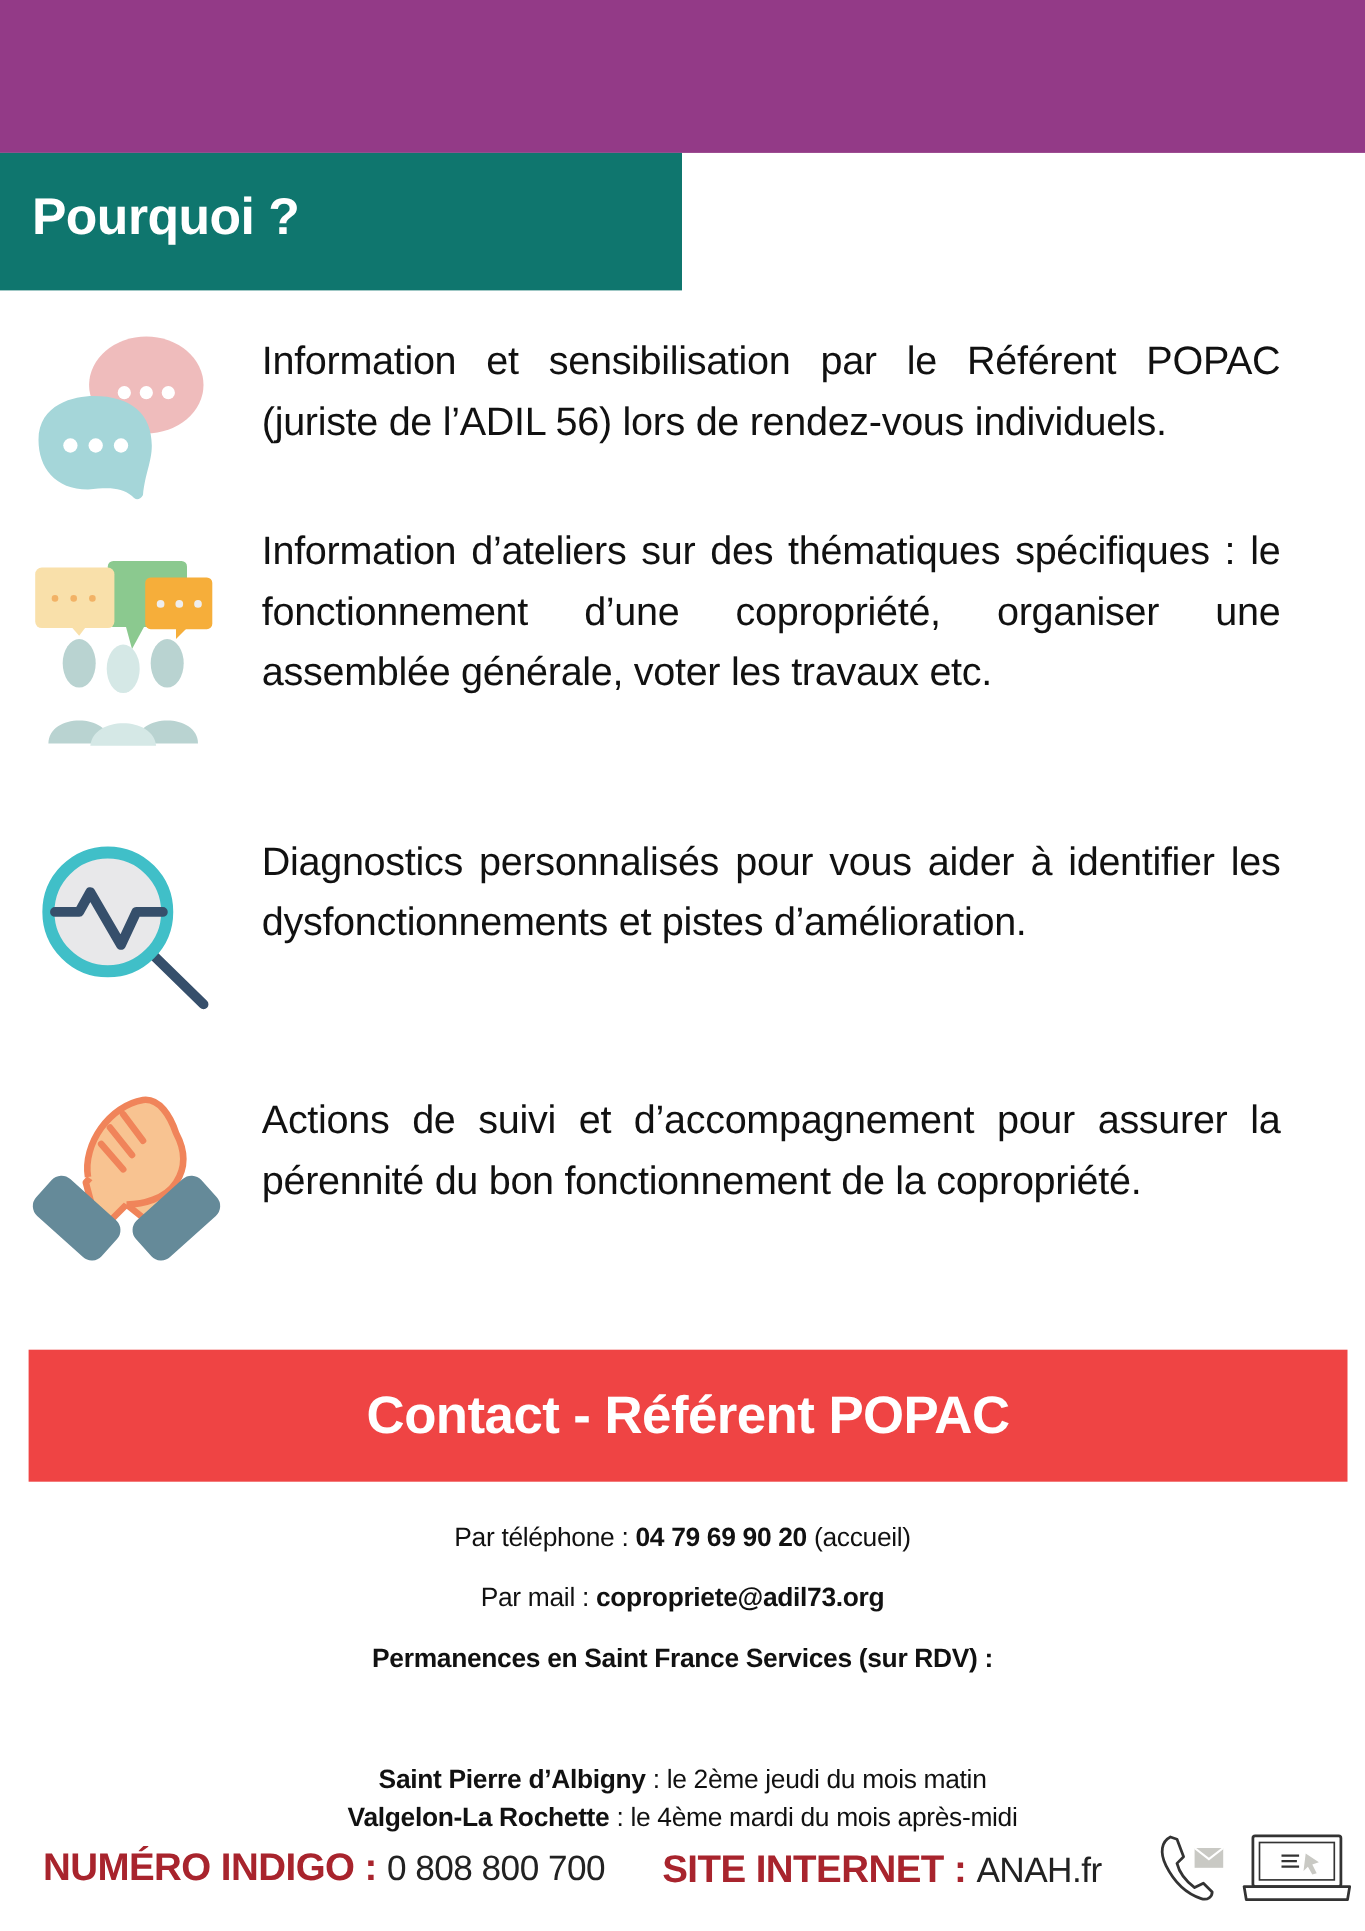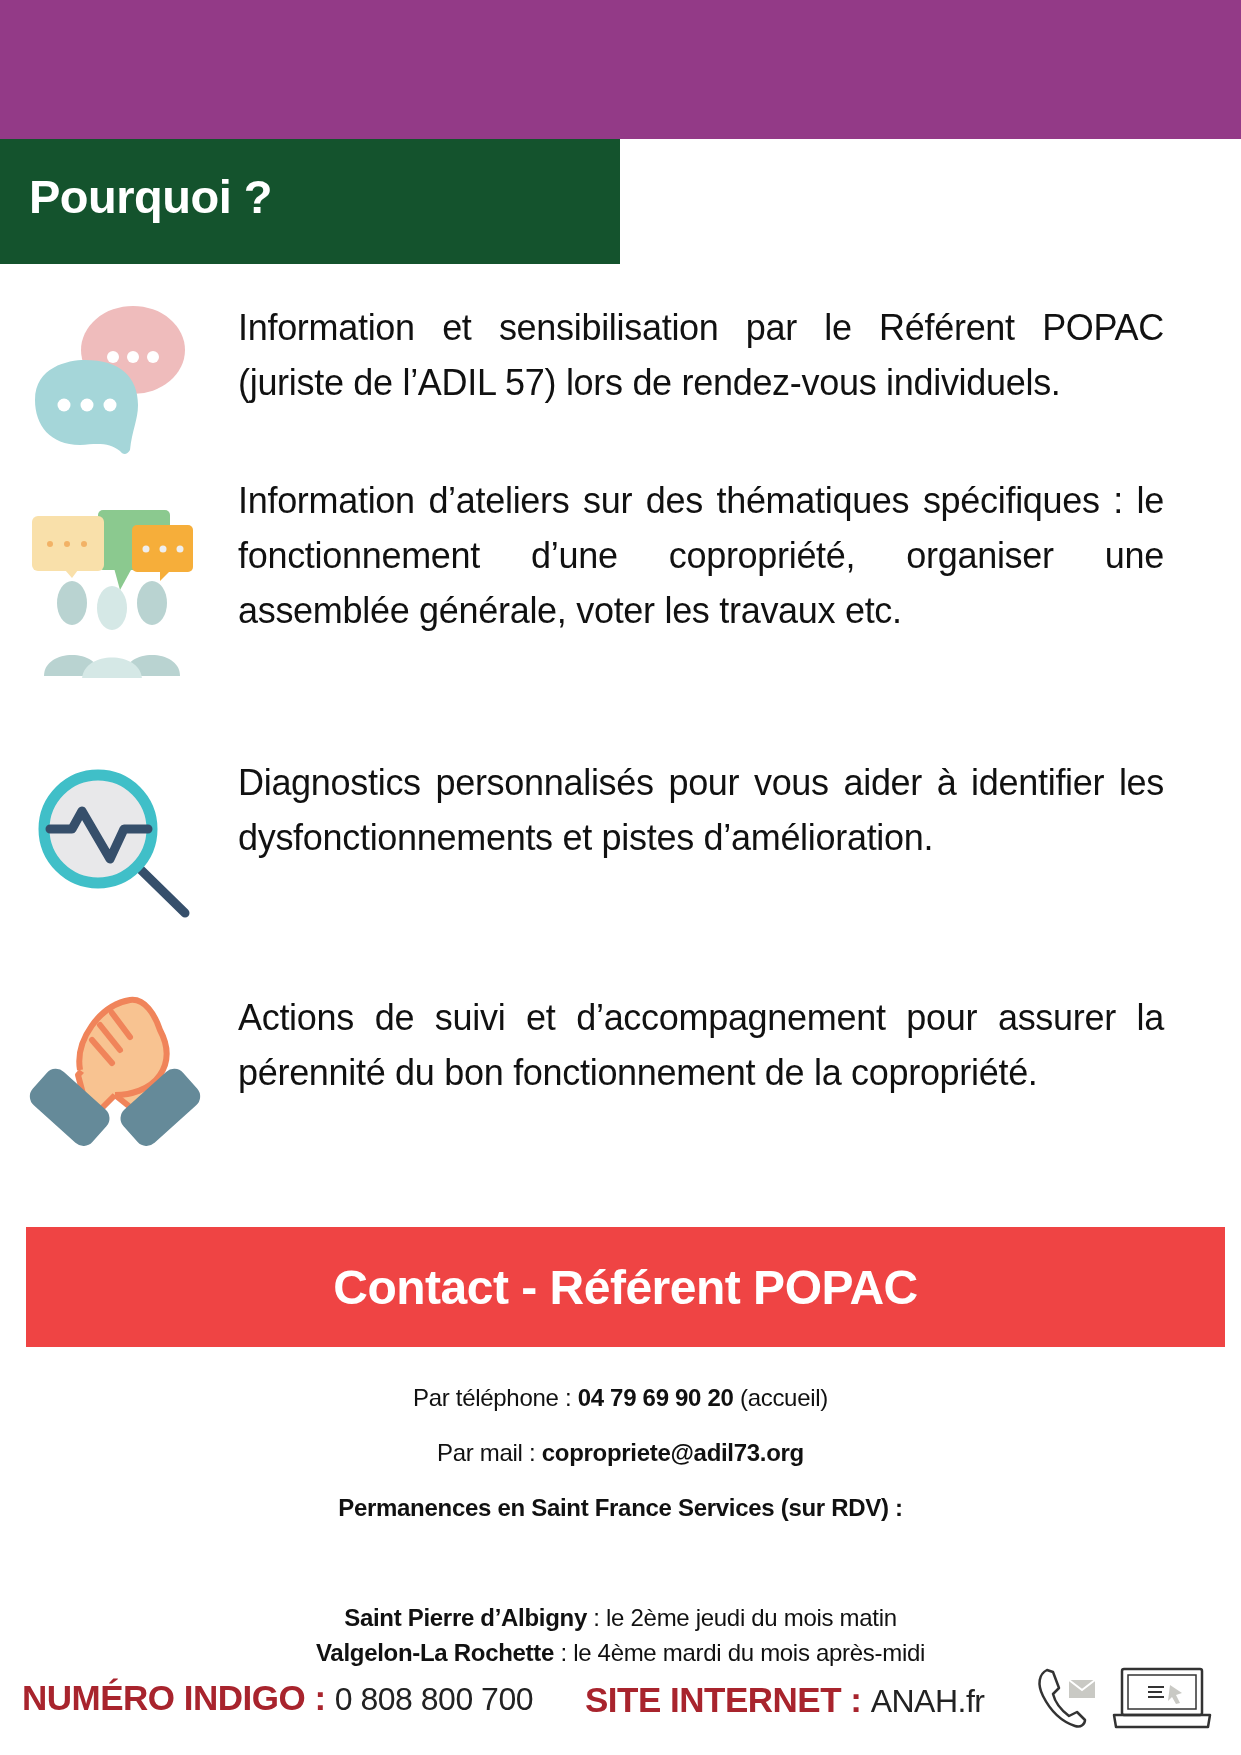--- a/index.html
+++ b/index.html
@@ -1,32 +1,32 @@
 <!DOCTYPE html>
 <html><head>
 <meta charset="utf-8">
 <style>
   html, body { margin:0; padding:0; }
   body { width:1241px; height:1755px; background:#ffffff; position:relative; overflow:hidden;
          font-family:"Liberation Sans", "DejaVu Sans", sans-serif; color:#111; }
   .top-band { position:absolute; left:0; top:0; width:1241px; height:139px; background:#933a87; }
-  .section-title { position:absolute; left:0; top:139px; width:620px; height:125px; background:#14532d; }
+  .section-title { position:absolute; left:0; top:139px; width:620px; height:125px; background:#0f766e; }
   .section-title span { position:absolute; left:29px; top:30px; font-size:47px; font-weight:bold; color:#fff;
        font-stretch:condensed; letter-spacing:-0.5px; }
   .item { position:absolute; left:0; width:1241px; }
   .item .icon { position:absolute; left:20px; width:180px; }
   .item .text { position:absolute; left:238px; width:926px; font-size:36px; line-height:55px;
        text-align:justify; letter-spacing:-0.3px; }
   .item .text b { font-weight:normal; }
   .contact-band { position:absolute; left:26px; top:1227px; width:1199px; height:120px; background:#ef4444; }
   .contact-band span { position:absolute; left:0; right:0; top:33px; text-align:center; color:#fff;
        font-size:48px; font-weight:bold; letter-spacing:-0.5px; }
   .contact { position:absolute; left:0; width:1241px; text-align:center; font-size:24px; line-height:55px;
        letter-spacing:-0.3px; }
-  .footer { position:absolute; left:0; top:1660px; width:1113px; height:70px; }
+  .footer { position:absolute; left:17px; top:1660px; width:1113px; height:70px; }
   .footer .lbl { color:#a8242d; font-weight:bold; font-size:35px; letter-spacing:-0.5px; }
   .footer .val { color:#222; font-size:32px; letter-spacing:-0.5px; }
 </style>
 </head>
 <body>
 
 <div class="top-band"></div>
 
 <div class="section-title">
   <span>Pourquoi ?</span>
@@ -39,21 +39,21 @@
       <circle cx="93" cy="52" r="6" fill="#fff"></circle>
         <circle cx="113" cy="52" r="6" fill="#fff"></circle>
         <circle cx="133" cy="52" r="6" fill="#fff"></circle>
       <path d="M15 95 C15 62 48 55 65 55 C100 55 118 72 118 100 C118 115 112 125 110 145 C107 150 103 150 100 146 C90 138 80 138 60 140 C30 140 15 120 15 95 Z" fill="#a5d6d9"></path>
       <circle cx="44" cy="100" r="6.5" fill="#fff"></circle>
         <circle cx="67" cy="100" r="6.5" fill="#fff"></circle>
         <circle cx="90" cy="100" r="6.5" fill="#fff"></circle>
     </svg>
   </div>
   <div class="text">
-    <b>Information et sensibilisation</b><span> par le Référent POPAC (juriste de l’ADIL 57) lors de rendez-vous individuels.</span>
+    <b>Information et sensibilisation</b><span> par le Référent POPAC (juriste de l’ADIL 56) lors de rendez-vous individuels.</span>
   </div>
 </div>
 
 <div class="item" style="top:473px;">
   <div class="icon" style="top:35px;height:170px;">
     <svg width="180" height="170" viewBox="0 0 180 170">
       <rect x="78" y="2" width="72" height="60" rx="5" fill="#8bc98f"></rect>
       <path d="M94 60 L100 82 L112 60 Z" fill="#8bc98f"></path>
       <rect x="12" y="8" width="72" height="55" rx="6" fill="#f9e0aa"></rect>
       <path d="M45 62 L52 70 L58 62 Z" fill="#f9e0aa"></path>

